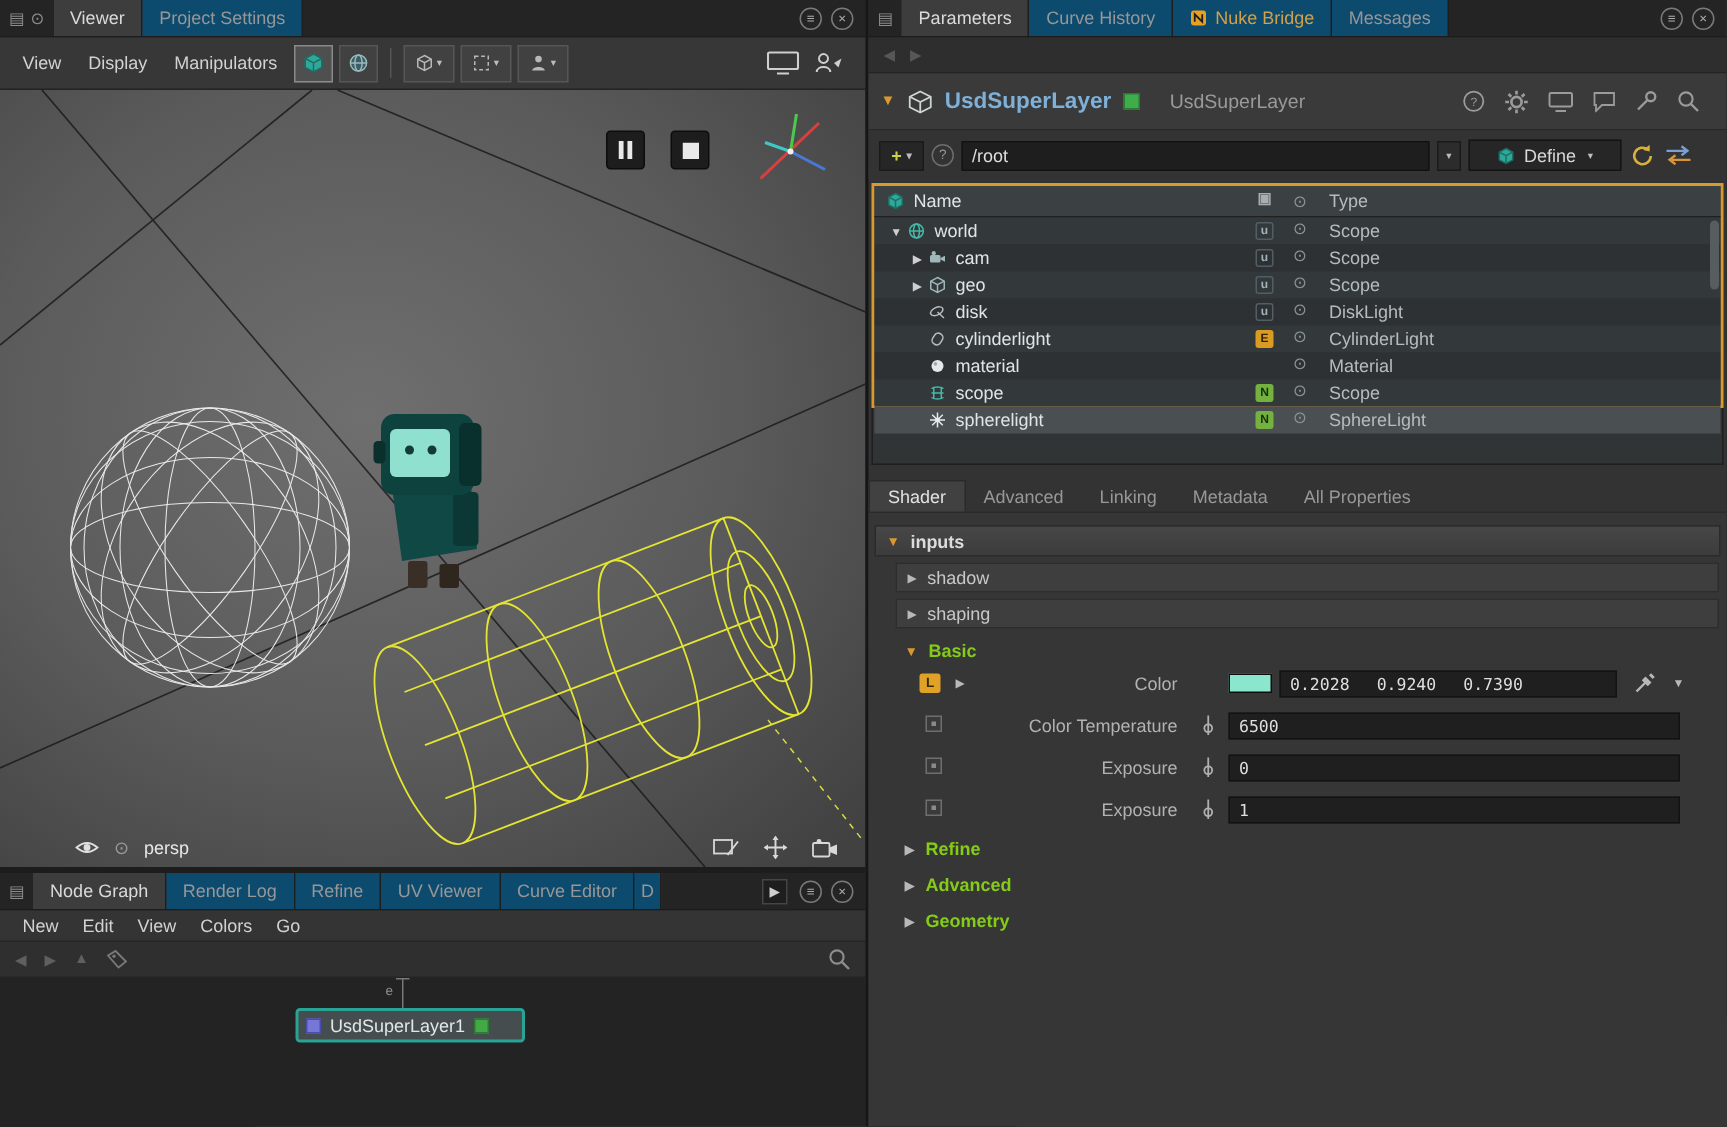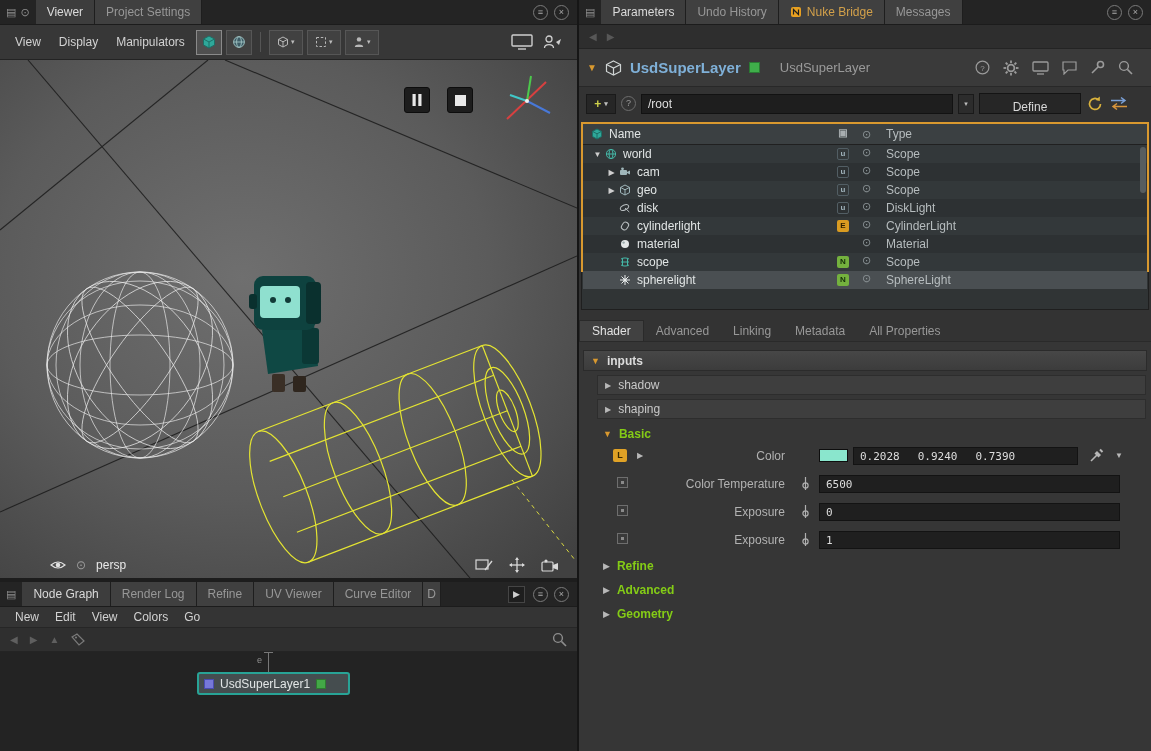--- a/index.html
+++ b/index.html
@@ -5,21 +5,21 @@
 *{box-sizing:border-box;margin:0;padding:0;}
 html,body{width:1151px;height:751px;}
 body{background:#2b2b2b;font-family:"Liberation Sans",sans-serif;font-size:12px;color:#c6c6c6;overflow:hidden;}
 .app{display:flex;width:1151px;height:751px;}
 .pane-left{width:577px;display:flex;flex-direction:column;background:#333;}
 .pane-right{width:574px;background:#333;border-left:2px solid #161616;display:flex;flex-direction:column;position:relative;}
 
 
 .tabbar{height:25px;background:#242424;display:flex;align-items:stretch;border-bottom:1px solid #1c1c1c;flex:none;}
 .tb-icons{display:flex;align-items:center;gap:4px;padding:0 6px;color:#8d8d8d;font-size:11px;}
-.tab{display:flex;align-items:center;gap:5px;padding:0 11px;color:#979797;background:#404040;border-right:1px solid #1e1e1e;white-space:nowrap;}
+.tab{display:flex;align-items:center;gap:5px;padding:0 11px;color:#979797;background:#0c4a6e;border-right:1px solid #1e1e1e;white-space:nowrap;}
 .tab.active{background:#3d3d3d;color:#dadada;}
 .tab.cut{max-width:20px;overflow:hidden;padding:0 4px;}
 .tab-nuke-label{color:#d2a04a;}
 .tb-right{margin-left:auto;display:flex;align-items:center;gap:6px;padding:0 8px;}
 .circ{width:15px;height:15px;border:1px solid #7a7a7a;border-radius:50%;color:#ababab;font-size:9px;line-height:13px;text-align:center;flex:none;}
 .mini-btn{width:17px;height:17px;background:#1e1e1e;border:1px solid #454545;color:#cfcfcf;font-size:9px;line-height:15px;text-align:center;margin-right:2px;}
 .menubar{height:35px;background:#373737;display:flex;align-items:center;padding:0 6px;flex:none;border-bottom:1px solid #232323;}
 .menu-item{padding:4px 9px;color:#d2d2d2;}
 .mb-btn{width:26px;height:25px;background:#414141;border:1px solid #565656;display:flex;align-items:center;justify-content:center;margin:0 2px;gap:2px;flex:none;}
 .mb-btn.on{background:#4f4f4f;border-color:#8a8a8a;}
@@ -60,21 +60,21 @@
 .nheader .tri{color:#d9992f;font-size:10px;margin-right:8px;}
 .ntitle{color:#7fb0d8;font-weight:bold;font-size:15px;margin-left:8px;}
 .nsquare{width:11px;height:11px;background:#3fae4a;border:1px solid #2a7a33;margin-left:8px;flex:none;}
 .nsubtitle{color:#9a9a9a;font-size:13px;margin-left:20px;}
 .nh-icons{margin-left:auto;display:flex;align-items:center;gap:13px;padding-right:10px;}
 .toolbar{height:33px;background:#333;display:flex;align-items:center;padding:0 7px;gap:5px;flex:none;}
 .add-btn{width:30px;height:20px;background:#262626;border:1px solid #1a1a1a;color:#cfd14a;font-weight:bold;display:flex;align-items:center;justify-content:center;gap:3px;}
 .help-circ{width:15px;height:15px;border:1px solid #6d6d6d;border-radius:50%;color:#9a9a9a;font-size:9px;line-height:13px;text-align:center;}
 .path-input{width:312px;height:20px;background:#1e1e1e;border:1px solid #121212;color:#dedede;padding:0 6px;font-family:"Liberation Sans",sans-serif;font-size:12px;}
 .dd-caret{width:16px;height:20px;background:#2c2c2c;border:1px solid #1a1a1a;display:flex;align-items:center;justify-content:center;}
-.define-dd{width:102px;height:21px;background:#262626;border:1px solid #141414;display:flex;align-items:center;gap:6px;padding:0 18px;color:#d8d8d8;flex-direction:column;}
+.define-dd{width:102px;height:21px;background:#262626;border:1px solid #141414;display:flex;align-items:center;gap:6px;padding:0 18px;color:#d8d8d8;}
 .define-dd .caret{margin-left:auto;}
 
 
 .sg{margin:2px 2px 0 2px;border:2px solid #d9992f;background:#2e3233;height:150px;position:relative;flex:none;}
 .sg-head{height:21px;background:#3b4042;border-bottom:1px solid #202020;display:flex;align-items:center;position:relative;color:#cfd3d5;}
 .sg-row{height:18px;display:flex;align-items:center;position:relative;}
 .sg-row.alt0{background:#33383a;}
 .sg-row.alt1{background:#2d3133;}
 .sg-row.sel{background:#4a4f52;}
 .sg-exp{width:13px;text-align:center;font-size:8px;color:#cfcfcf;flex:none;}
@@ -379,21 +379,21 @@
   <div class="pane-right">
 
     <div class="tabbar">
       <div class="tb-icons">
         <span>▤</span>
       </div>
       <div class="tab active">
           <span>Parameters</span>
         </div>
       <div class="tab">
-          <span>Undo History</span>
+          <span>Curve History</span>
         </div>
       <div class="tab">
         <svg width="12" height="12" viewBox="0 0 12 12">
             <rect x="1" y="1" width="10" height="10" rx="2" fill="#e8a020"></rect>
             <path d="M3.5 8.5 V3.5 L8.5 8.5 V3.5" fill="none" stroke="#1e1e1e" stroke-width="1.2"></path>
           </svg>
         <span class="tab-nuke-label">Nuke Bridge</span>
       </div>
       <div class="tab">
           <span>Messages</span>

